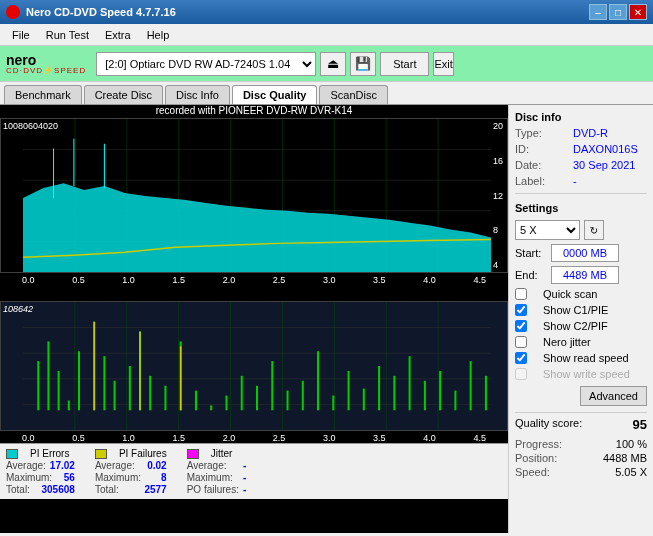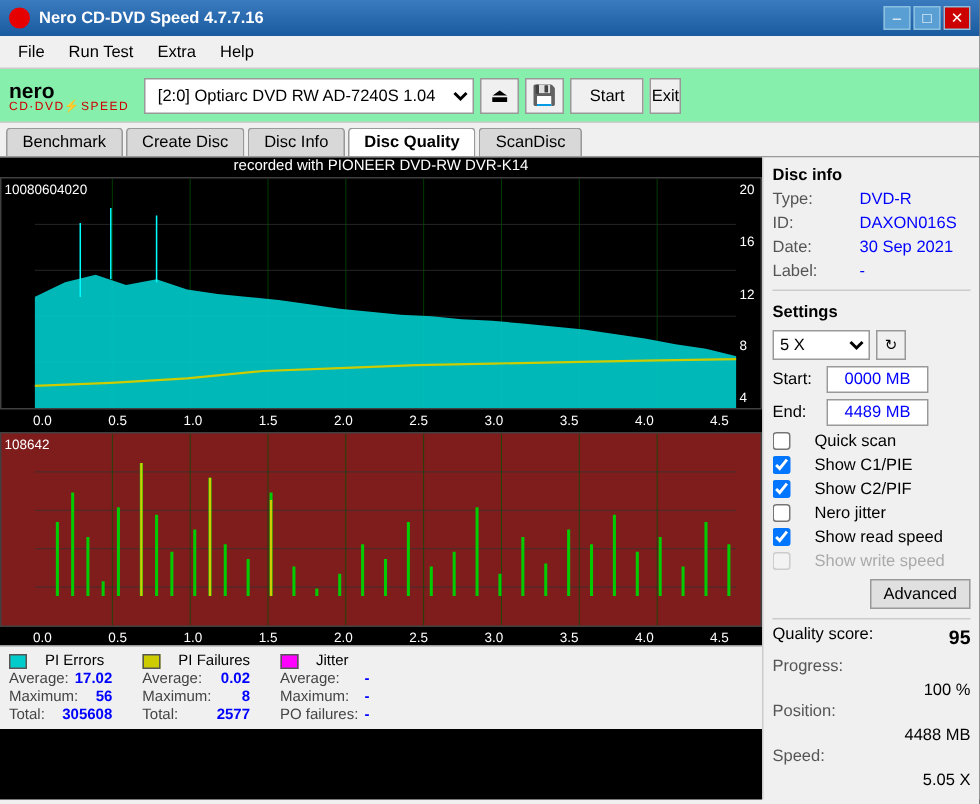--- a/index.html
+++ b/index.html
@@ -190,24 +190,25 @@
 
     .chart-canvas {
       flex: 1;
       position: relative;
       overflow: hidden;
     }
 
     .chart-bottom {
       position: relative;
       height: 130px;
-      background: #7f1d1d;
+      background: #0f172a;
       border: 1px solid #404040;
       display: flex;
-      margin-top: 3px;
+      margin-top: 16px;
+      font-style: italic;
     }
 
     .x-axis {
       display: flex;
       justify-content: space-between;
       color: white;
       font-size: 9px;
       padding: 1px 22px 0 22px;
       margin-top: 1px;
     }
@@ -329,21 +330,21 @@
       flex-direction: column;
       gap: 2px;
       font-size: 11px;
       margin-top: 2px;
     }
     .prog-row {
       display: flex;
       justify-content: space-between;
     }
     .prog-label { color: #555; }
-    .prog-value { color: #000; margin-top: 16px; }
+    .prog-value { color: #000; }
 
     svg.chart-svg {
       width: 100%;
       height: 100%;
     }
 
     .divider { 
       height: 1px;
       background: #ccc;
       margin: 2px 0;

